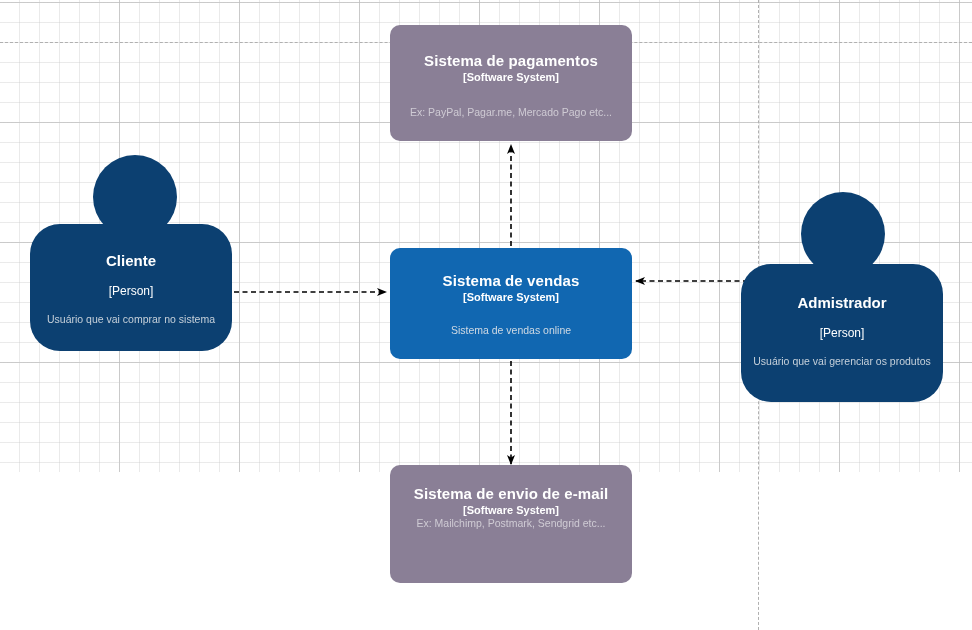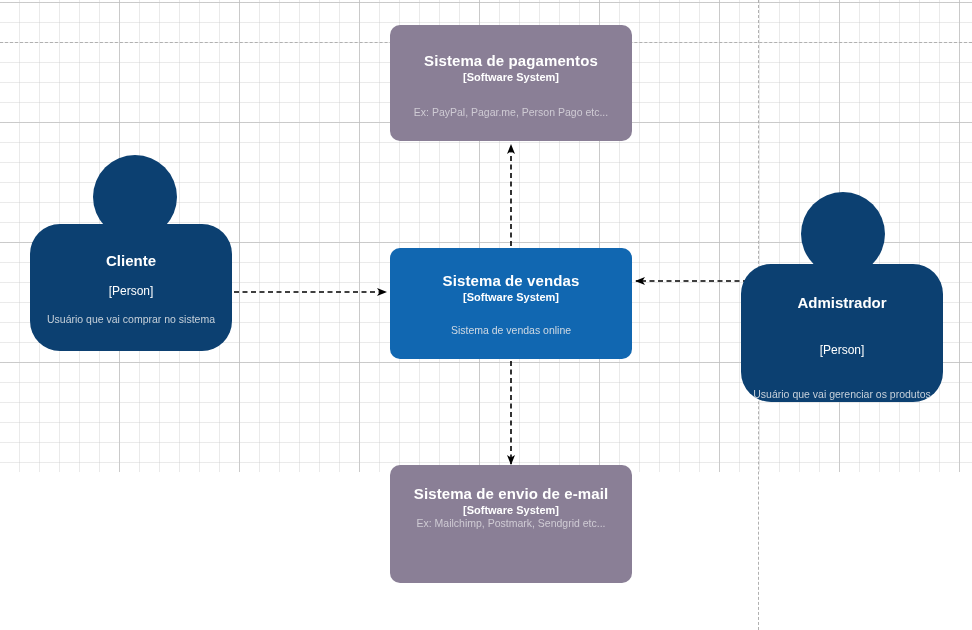--- a/index.html
+++ b/index.html
@@ -175,21 +175,21 @@
     </g>
 
     <g>
       <line x1="748" y1="281" x2="636" y2="281" stroke="#000000" stroke-width="1.4" stroke-dasharray="5 3.5" marker-end="url(#arrowEnd)"></line>
     </g>
   </svg>
 
   <div class="node software-system external" style="left:390px; top:25px; width:242px; height:116px; padding-top:27px;">
     <div class="title">Sistema de pagamentos</div>
     <div class="stereotype">[Software System]</div>
-    <div class="desc" style="margin-top:22px;">Ex: PayPal, Pagar.me, Person Pago etc...</div>
+    <div class="desc" style="margin-top:22px;">Ex: PayPal, Pagar.me, Mercado Pago etc...</div>
   </div>
 
   <div class="node software-system internal" style="left:390px; top:248px; width:242px; height:111px; padding-top:24px;align-items:center;">
     <div class="title">Sistema de vendas</div>
     <div class="stereotype">[Software System]</div>
     <div class="desc" style="margin-top:20px;">Sistema de vendas online</div>
   </div>
 
   <div class="node software-system external" style="left:390px; top:465px; width:242px; height:118px; padding-top:20px;">
     <div class="title">Sistema de envio de e-mail</div>
@@ -201,20 +201,20 @@
     <div class="head" style="left:63px; top:0px; width:84px; height:84px;"></div>
     <div class="body" style="left:0px; top:69px; width:202px; height:99px; border-radius:30px; padding-top:28px;">
       <div class="title">Cliente</div>
       <div class="stereotype">[Person]</div>
       <div class="desc" style="margin-top:14px;">Usuário que vai comprar no sistema</div>
     </div>
   </div>
 
   <div class="person" style="left:741px; top:192px; width:202px; height:180px;">
     <div class="head" style="left:60px; top:0px; width:84px; height:84px;"></div>
-    <div class="body" style="left:0px; top:72px; width:202px; height:108px; border-radius:30px; padding-top:30px;justify-content:space-between;">
+    <div class="body" style="left:0px; top:72px; width:202px; height:108px; border-radius:30px; padding-top:30px;">
       <div class="title">Admistrador</div>
       <div class="stereotype">[Person]</div>
       <div class="desc" style="margin-top:14px;">Usuário que vai gerenciar os produtos</div>
     </div>
   </div>
 
 </div>
 
 </body></html>

